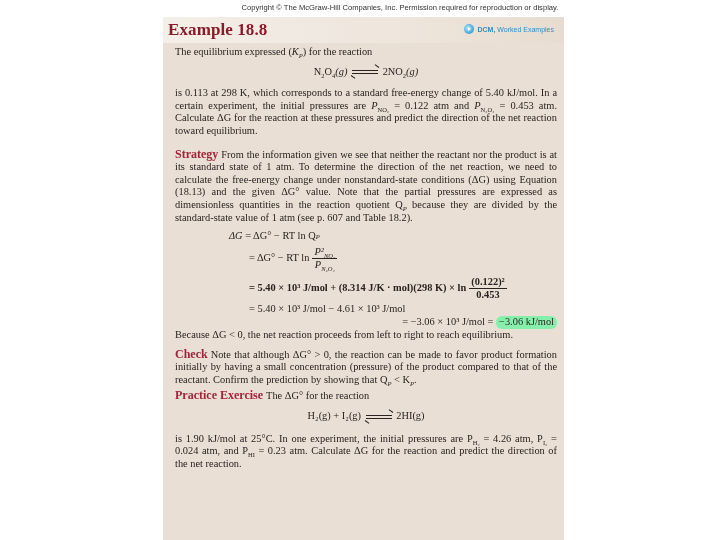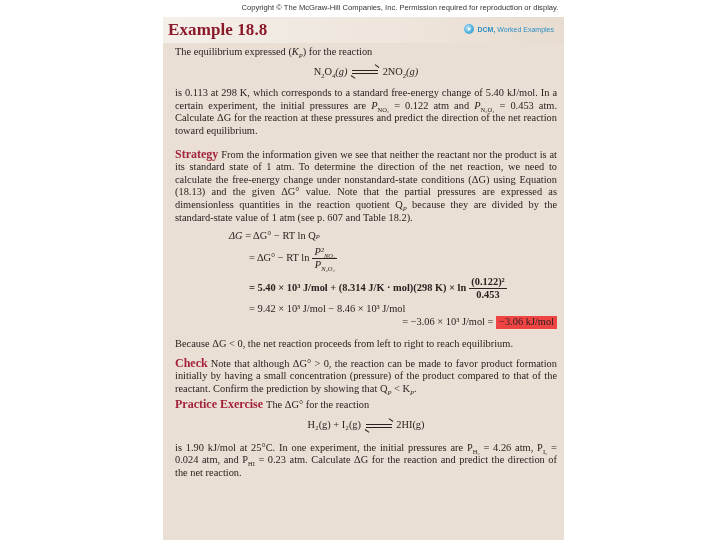--- a/index.html
+++ b/index.html
@@ -58,21 +58,21 @@
   .arrow::after { top: 5px; }
   .arrow span.h1 { position: absolute; right: -1px; top: -1px; width: 5px; height: 0; border-top: 1px solid #2b2320; transform: rotate(35deg); transform-origin: right; }
   .arrow span.h2 { position: absolute; left: -1px; top: 7px; width: 5px; height: 0; border-top: 1px solid #2b2320; transform: rotate(35deg); transform-origin: left; }
   .section { margin-top: 10px; }
   .deriv { margin: 6px 0 0 54px; font-size: 10.4px; line-height: 12.6px; }
   .deriv .row { white-space: nowrap; height: 13px; display: flex; align-items: center; }
   .deriv .row.tall { height: 30px; }
   .frac { display: inline-flex; flex-direction: column; align-items: center; vertical-align: middle; margin-left: 3px; }
   .frac .num { border-bottom: 1px solid #2b2320; padding: 0 2px; line-height: 12px; }
   .frac .den { line-height: 12px; }
-  .hl { background: #ef4444; padding: 0 3px; }
+  .hl { background: #86efac; padding: 0 3px; border-radius: 6px; }
 </style>
 </head>
 <body>
 
 <div class="copyright">Copyright © The McGraw-Hill Companies, Inc. Permission required for reproduction or display.</div>
 
 <div class="page">
   <div class="header-band">
     <div class="example-title">Example 18.8</div>
     <div class="dcm">
@@ -112,28 +112,28 @@
         </span>
       </div>
       <div class="row tall" style="padding-left:20px;font-weight:bold;">
         <span>= 5.40 × 10³ J/mol + (8.314 J/K · mol)(298 K) × ln</span>
         <span class="frac">
           <span class="num">(0.122)²</span>
           <span class="den">0.453</span>
         </span>
       </div>
       <div class="row" style="padding-left:20px;">
-        <span>= 9.42 × 10³ J/mol − 8.46 × 10³ J/mol</span>
+        <span>= 5.40 × 10³ J/mol − 4.61 × 10³ J/mol</span>
       </div>
       <div class="row" style="padding-left:20px;justify-content:flex-end;">
         <span>= −3.06 × 10³ J/mol = </span>&nbsp;<span class="hl">−3.06 kJ/mol</span>
       </div>
     </div>
 
-    <p class="para" style="margin-top:9px;">Because ΔG &lt; 0, the net reaction proceeds from left to right to reach equilibrium.</p>
+    <p class="para" style="">Because ΔG &lt; 0, the net reaction proceeds from left to right to reach equilibrium.</p>
 
     <p class="para section" style="margin-top:6px;">
       <span class="label">Check</span><span>Note that although ΔG° &gt; 0, the reaction can be made to favor product formation initially by having a small concentration (pressure) of the product compared to that of the reactant. Confirm the prediction by showing that Q</span><sub class="i">P</sub><span> &lt; K</span><sub class="i">P</sub><span>.</span>
     </p>
 
     <p class="para section" style="margin-top:2px;">
       <span class="label">Practice Exercise</span><span>The ΔG° for the reaction</span>
     </p>
     <div class="eq-center" style="margin:8px 0 10px 0;">
       <span>H₂(g) + I₂(g)</span>

